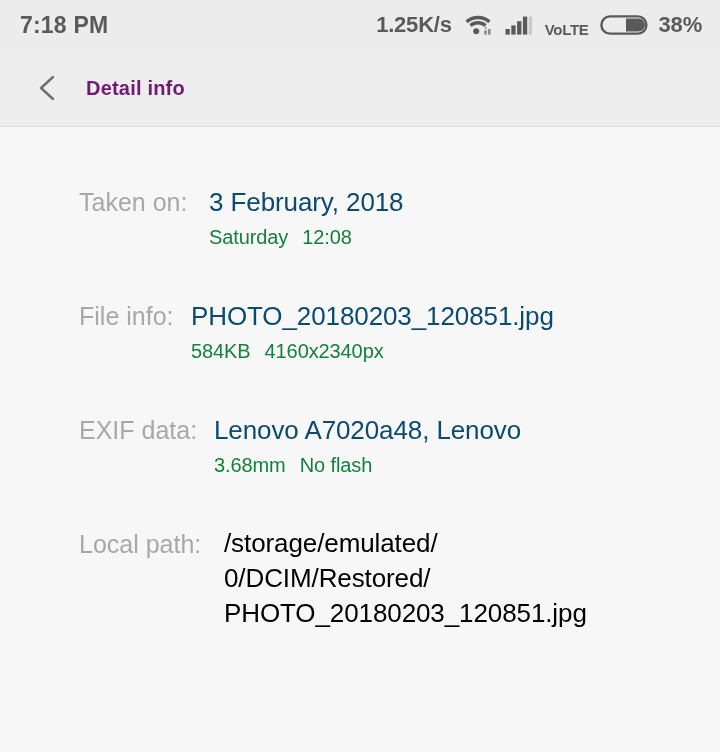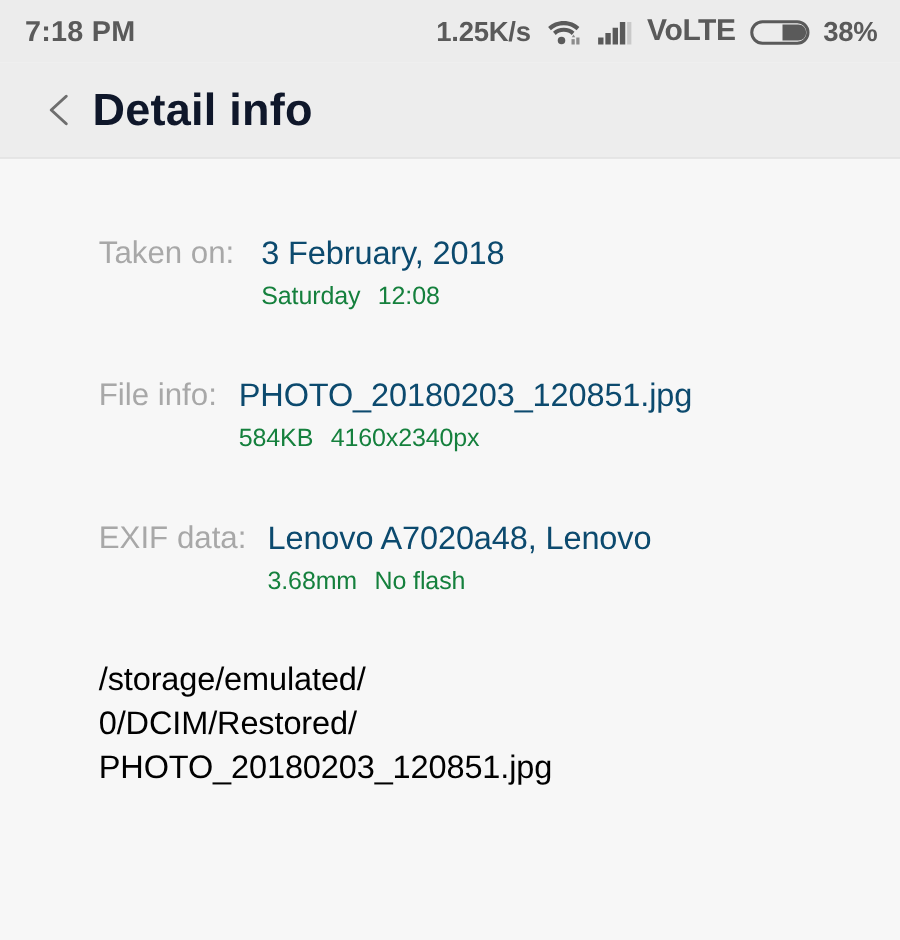--- a/index.html
+++ b/index.html
@@ -33,21 +33,21 @@
     align-items: flex-end;
     gap: 11px;
   }
   .net-speed {
     font-size: 22px;
     font-weight: bold;
     color: #5a5a5a;
     letter-spacing: -0.2px;
   }
   .volte {
-    font-size: 24px;
+    font-size: 15px;
     font-weight: bold;
     color: #5a5a5a;
     letter-spacing: -0.3px;
   }
   .battery-pct {
     font-size: 22px;
     font-weight: bold;
     color: #5a5a5a;
     letter-spacing: -0.2px;
   }
@@ -67,24 +67,24 @@
   .back-btn {
     width: 40px;
     height: 44px;
     display: flex;
     align-items: center;
     justify-content: center;
     cursor: pointer;
   }
   .icon-chevron-left { width: 24px; height: 28px; display: block; }
   .app-title {
-    font-size: 36px;
-    font-weight: bold;
-    color: #0f172a;
-    margin-left: 6px;
+    font-size: 20px;
+    font-weight: bold;
+    color: #701a75;
+    margin-left: 18px;
     letter-spacing: 0.2px;
   }
 
   
   .content {
     background: #f7f7f7;
     padding-top: 57px;
     height: calc(752px - 50px - 78px);
   }
 
@@ -219,20 +219,21 @@
     <span class="row-label">EXIF data:</span>
     <div class="row-values">
       <div class="value-primary">Lenovo A7020a48, Lenovo</div>
       <div class="value-secondary">
         <span>3.68mm</span><span class="gap"></span><span>No flash</span>
       </div>
     </div>
   </div>
 
   <div class="info-row row-path">
+    <span class="row-label">Local path:</span>
     <div class="row-values">
       <div class="path-line">/storage/emulated/</div>
       <div class="path-line">0/DCIM/Restored/</div>
       <div class="path-line">PHOTO_20180203_120851.jpg</div>
     </div>
   </div>
 
 </div>
 
 </body></html>

